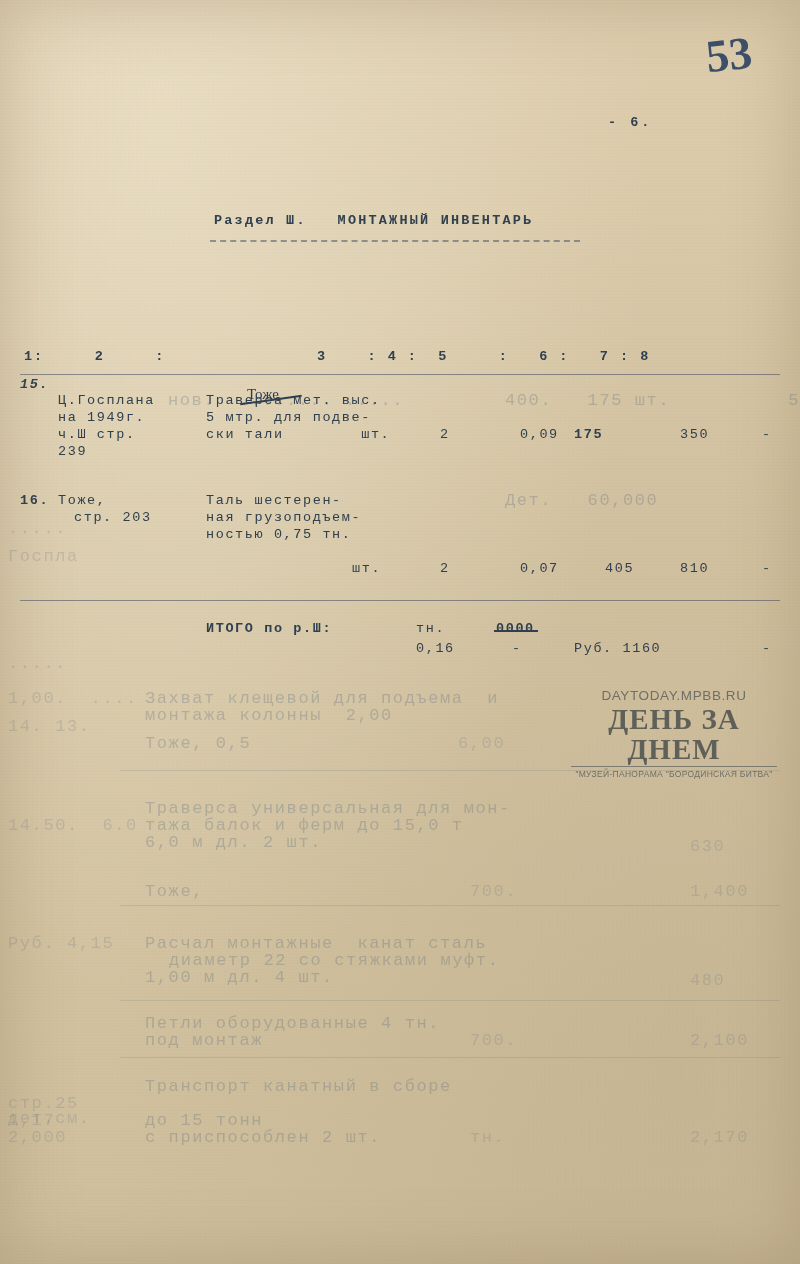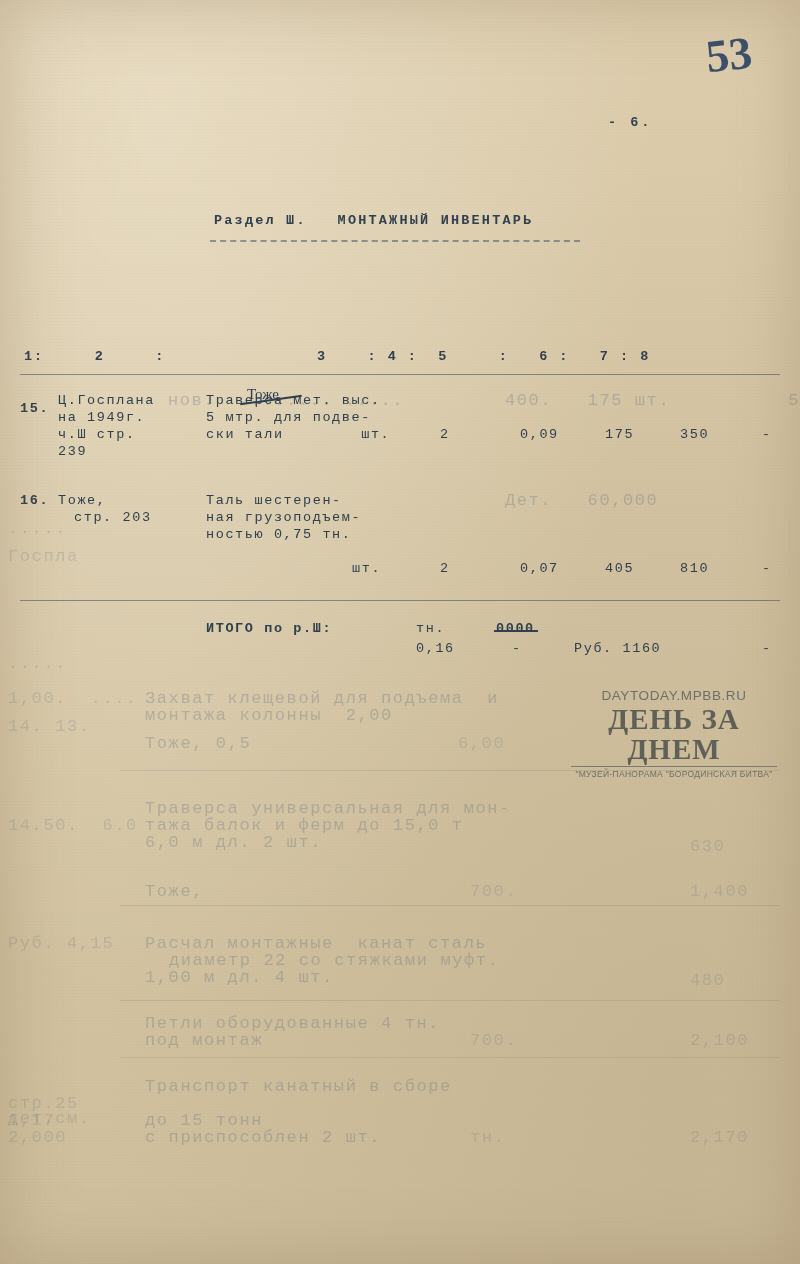--- a/index.html
+++ b/index.html
@@ -181,33 +181,33 @@
 
   <div class="txt strong" style="left:608px; top:114px; letter-spacing:3px;">- 6.</div>
 
   <div class="txt strong" style="left:214px; top:212px; letter-spacing:2.2px;">Раздел Ш.   МОНТАЖНЫЙ ИНВЕНТАРЬ</div>
   <div class="dashrule" style="left:210px; top:240px; width:370px;"></div>
 
   <div class="txt strong" style="left:24px; top:348px; letter-spacing:2px;">1:     2     :               3    : 4 :  5     :   6 :   7 : 8</div>
   <div class="rule" style="left:20px; top:374px; width:760px;"></div>
 
   <div>
-    <div class="txt strong" style="left:20px; top:400px;">15.</div>
+    <div class="txt strong" style="left:20px; top:376px;font-style:italic;">15.</div>
     <div class="txt" style="left:58px; top:392px;">Ц.Госплана</div>
     <div class="txt" style="left:58px; top:409px;">на 1949г.</div>
     <div class="txt" style="left:58px; top:426px;">ч.Ш стр.</div>
     <div class="txt" style="left:58px; top:443px;">239</div>
 
     <div class="txt" style="left:206px; top:392px;">Траверса мет. выс.</div>
     <div class="txt" style="left:206px; top:409px;">5 мтр. для подве-</div>
     <div class="txt" style="left:206px; top:426px;">ски тали        шт.</div>
 
     <div class="txt" style="left:440px; top:426px;">2</div>
     <div class="txt" style="left:520px; top:426px;">0,09</div>
-    <div class="txt" style="left:605px; top:426px;">175</div>
+    <div class="txt" style="left:574px; top:426px;font-weight:bold;">175</div>
     <div class="txt" style="left:680px; top:426px;">350</div>
     <div class="txt" style="left:762px; top:426px;">-</div>
 
     <div class="ink" style="left:247px; top:386px;">Тоже</div>
     <div class="strike" style="left:240px; top:399px; width:62px;"></div>
   </div>
 
   <div>
     <div class="txt strong" style="left:20px; top:492px;">16.</div>
     <div class="txt" style="left:58px; top:492px;">Тоже,</div>

